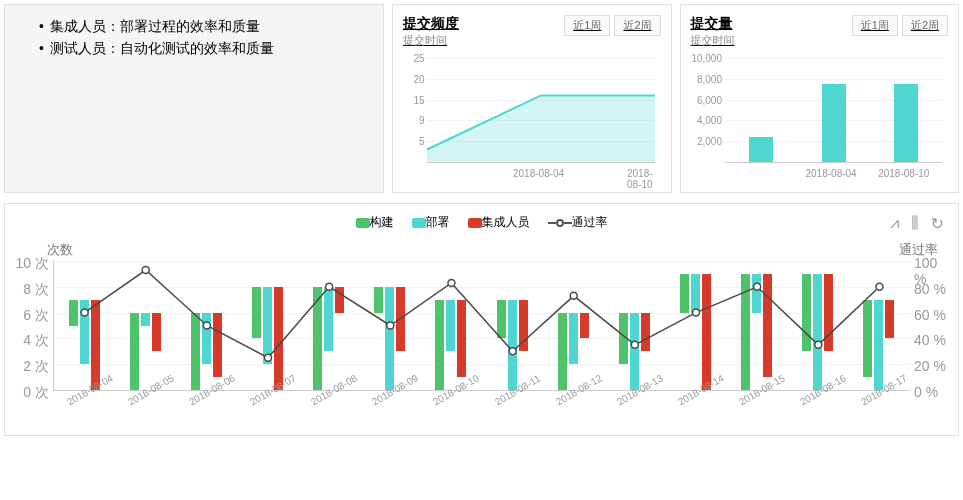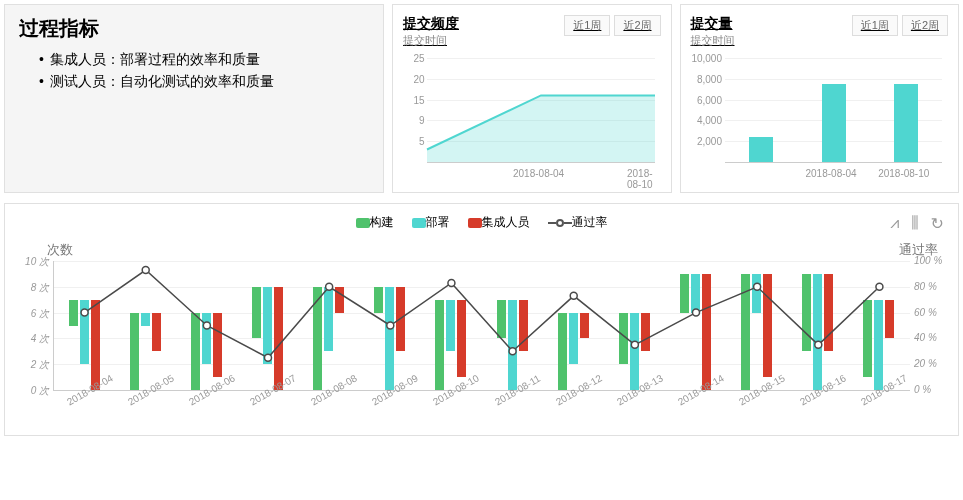--- a/index.html
+++ b/index.html
@@ -21,37 +21,36 @@
 .big-chart { margin: 6px 4px 4px 4px; border: 1px solid #e0e0e0; padding: 10px 10px 4px 10px; position: relative; }
 .legend { display: flex; justify-content: center; gap: 18px; font-size: 12px; margin-bottom: 10px; align-items: center; }
 .legend-item { display: flex; align-items: center; }
 .swatch { width: 14px; height: 10px; border-radius: 2px; }
 .line-swatch { display: inline-flex; align-items: center; }
 .line-swatch .dot { width: 8px; height: 8px; border: 2px solid #555; border-radius: 50%; background: #fff; }
 .line-swatch .seg { width: 8px; height: 2px; background: #555; }
 .toolbar { position: absolute; right: 14px; top: 10px; display: flex; gap: 12px; color: #999; }
 .toolbar span { cursor: pointer; font-size: 16px; }
 .big-plot { position: relative; height: 190px; }
-.y-left, .y-right { position: absolute; font-size: 10px; color: #999; width: 34px; font-style: italic; }
+.y-left, .y-right { position: absolute; font-size: 14px; color: #999; width: 34px; }
 .y-left { left: 0; text-align: right; }
 .y-right { right: 0; text-align: left; }
 .plot-area { position: absolute; left: 38px; right: 38px; top: 20px; bottom: 40px; border-left: 1px solid #ccc; border-bottom: 1px solid #ccc; }
 .grid-line { position: absolute; left: 0; right: 0; border-top: 1px solid #f0f0f0; }
 .bar-group { position: absolute; bottom: 0; display: flex; gap: 2px; }
 .bar { width: 9px; }
 .x-tick { position: absolute; font-size: 10px; color: #999; transform: rotate(-30deg); transform-origin: top left; white-space: nowrap; }
 .axis-title { position: absolute; font-size: 13px; color: #777; }
 svg.overlay { position: absolute; left: 0; top: 0; width: 100%; height: 100%; pointer-events: none; }
 </style>
 </head>
 <body>
 
 <div class="top-row">
   <div class="info-panel">
-    <div class="info-title">过程指标</div>
     <ul>
       <li>集成人员：部署过程的效率和质量</li>
       <li>测试人员：自动化测试的效率和质量</li>
     </ul>
   </div>
 
   <div class="mini-chart">
     <div class="mini-header">
       <div>
         <div class="mini-title">提交频度</div>

